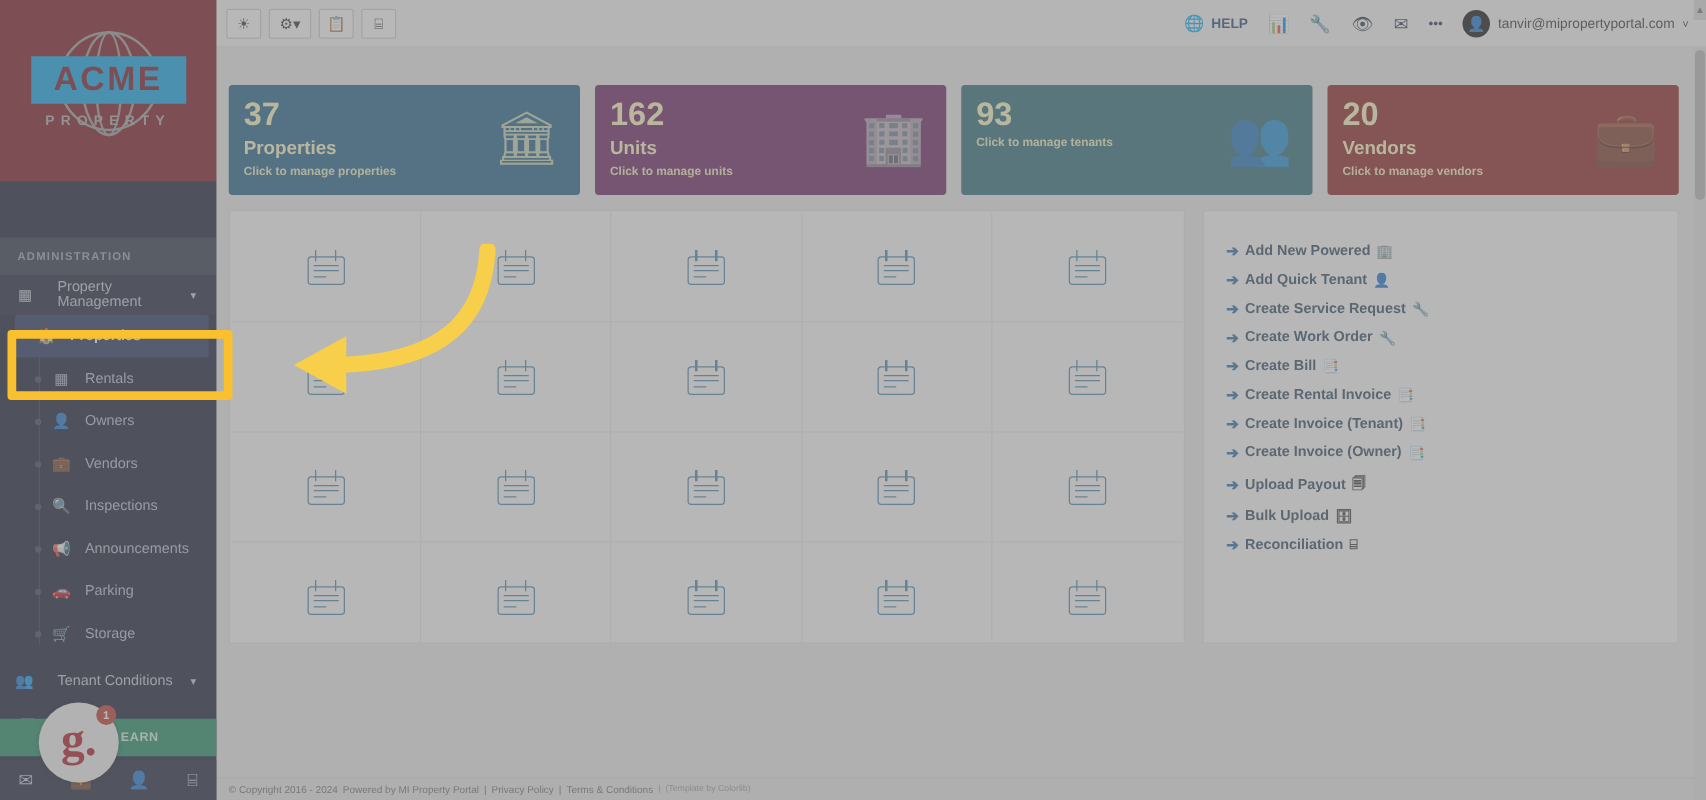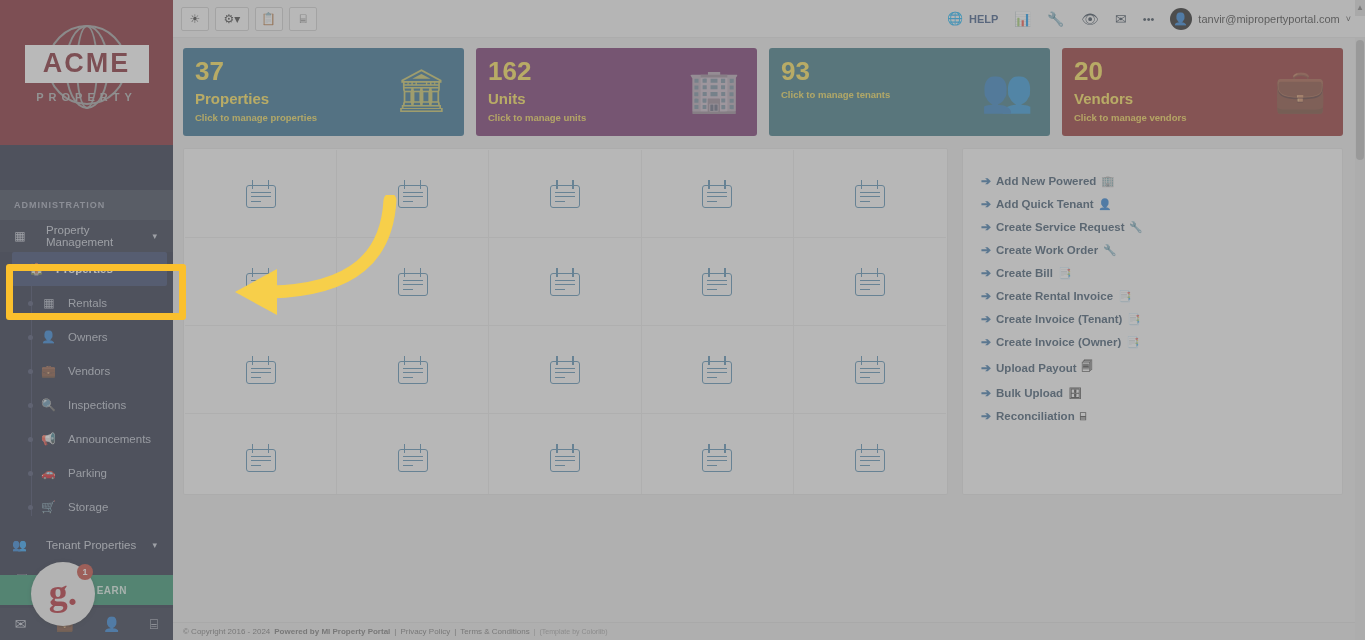--- a/index.html
+++ b/index.html
@@ -28,21 +28,21 @@
     position:absolute; left:28px; top:4px; width:80px; height:80px;
     border:2px solid #9a9a9a; border-radius:50%;
   }
   .logo-globe:before, .logo-globe:after {
     content:""; position:absolute; left:50%; top:-2px; width:40px; height:80px;
     border:2px solid #9a9a9a; border-radius:50%; transform:translateX(-50%);
   }
   .logo-globe:after { width:18px; }
   .logo-band {
     position:absolute; left:6px; top:24px; width:124px; height:38px;
-    background:#ffffff; display:flex; align-items:center; justify-content:center;
+    background:#0ea5e9; display:flex; align-items:center; justify-content:center;
   }
   .logo-acme {
     color:#7a1620; font-weight:bold; font-size:27px; letter-spacing:2px;
     font-family:"Liberation Sans", sans-serif; line-height:1;
   }
   .logo-prop {
     position:absolute; left:0; top:70px; width:136px; text-align:center;
     color:#a8a8a8; font-size:11px; letter-spacing:5px; font-weight:bold;
   }
   .side-gap { height:45px; background:#141b33; }
@@ -130,21 +130,21 @@
     width:22px; height:22px; border-radius:50%; background:#111;
     display:flex; align-items:center; justify-content:center; color:#fff; font-size:12px;
   }
 
   .scroll-track { position:absolute; right:0; top:38px; width:10px; height:602px; background:#e4e4e4; z-index:6;}
   .scroll-thumb { position:absolute; right:1px; top:40px; width:8px; height:120px; background:#b9b9b9; border-radius:4px; z-index:7;}
   .scroll-up { position:absolute; right:0; top:0; width:10px; height:16px; background:#dcdcdc; color:#777; font-size:8px; text-align:center; line-height:16px; z-index:7;}
 
   .cards-row { display:flex; gap:12px; padding:10px 22px 0 10px; }
   .stat-card {
-    flex:1; height:88px; border-radius:3px; position:relative; padding:10px 12px; color:#fde047; overflow:hidden;
+    flex:1; height:88px; border-radius:3px; position:relative; padding:10px 12px; color:#fef9c3; overflow:hidden;margin-top:20px;
   }
   .stat-num { font-size:26px; font-weight:bold; line-height:1; }
   .stat-title { font-size:15px; font-weight:bold; margin-top:6px; }
   .stat-sub { font-size:9.5px; margin-top:5px; opacity:.92;font-weight:bold; }
   .stat-ic { position:absolute; right:16px; top:22px; font-size:42px; opacity:.75; line-height:1; }
 
   .search-panel {
     margin:14px 22px 0 10px; background:#fafafa; border:1px solid #e3e3e3;
     border-radius:2px; padding:22px 28px 16px 28px; position:relative;
   }
@@ -196,21 +196,21 @@
   }
   .todo-arrow { color:#2f6ea5; font-size:12px; }
   .todo-tic { color:#3b3b3b; font-size:11px; }
 
   .footer {
     position:absolute; left:0; bottom:0; width:1192px; height:18px;
     background:#e9e9e9; border-top:1px solid #dcdcdc;
     display:flex; align-items:center; padding-left:10px; gap:4px;
     font-size:8px; color:#6f6f6f;
   }
-  .footer b { font-weight:bold; }
+  .footer b { font-weight:normal; }
   .footer .tiny { font-size:7px; color:#9b9b9b; }
 
   
   .hl-box {
     position:absolute; left:6px; top:264px; width:180px; height:56px;
     border:7px solid #fbc02d; border-radius:3px; z-index:60; pointer-events:none;
   }
   .arrow-svg { position:absolute; left:215px; top:195px; z-index:60; pointer-events:none; }
 </style>
 </head>
@@ -277,21 +277,21 @@
       </div>
       <div class="sub-item">
         <span class="dot"></span>
         <span class="si">🛒</span>
         <span class="slabel">Storage</span>
       </div>
     </div>
 
     <div class="side-group" style="background:#141b33;height:38px;">
       <span class="gi">👥</span>
-      <span class="glabel">Tenant Properties</span>
+      <span class="glabel">Tenant Conditions</span>
       <span class="chev">▾</span>
     </div>
 
     <div class="side-plain">
       <span class="gi">🗐</span>
       <span class="glabel">Document Management</span>
     </div>
 
     <div class="side-plain">
       <span class="gi">🔍</span>

